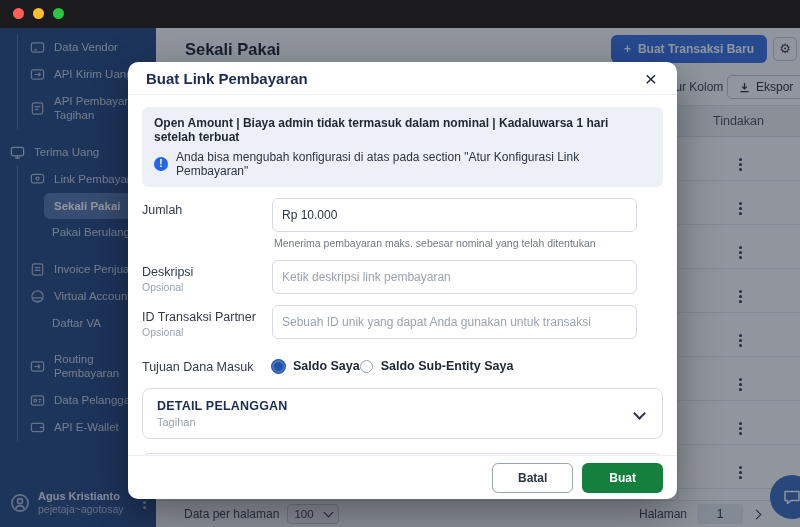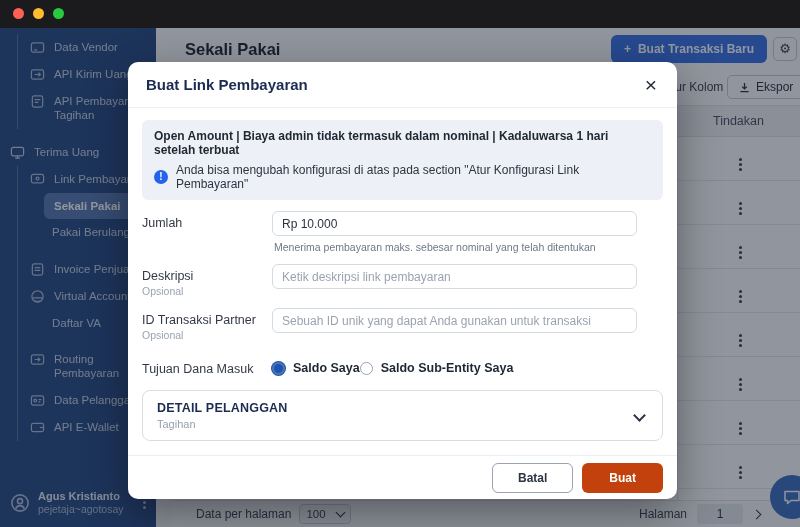--- a/index.html
+++ b/index.html
@@ -11,21 +11,21 @@
   .light { width:11px; height:11px; border-radius:50%; }
   .light.red{ background:#FF5F57; } .light.yellow{ background:#FEBC2E; } .light.green{ background:#28C840; }
 
   
   .app { position:absolute; top:28px; left:0; right:0; bottom:0; display:flex; }
 
   
   .sidebar { width:156px; background:#2A4D86; color:#CBD5E6; display:flex; flex-direction:column; font-size:11.5px; flex:none; }
   .side-nav { flex:1; padding-top:6px; overflow:hidden; }
   .side-group { margin-left:17px; border-left:1px solid rgba(214,222,236,.28); }
-  .side-item { display:flex; align-items:flex-start; gap:9px; padding:6px 4px 6px 12px; line-height:1.25; cursor:pointer; }
+  .side-item { display:flex; align-items:center; gap:9px; padding:6px 4px 6px 12px; line-height:1.25; cursor:pointer; }
   .side-item .lbl { flex:1; }
   .top-item { padding-left:10px; margin-left:0; }
   .deep-item { padding-left:34px; }
   .pill { background:#5A7AB2; color:#FFFFFF; font-weight:bold; border-radius:6px 0 0 6px; margin-left:26px; padding:6px 10px; }
   .sicon { width:15px; height:15px; flex:none; stroke:#AFC0DA; }
   .top-item .sicon { stroke:#C4D2E8; }
   .gap { height:10px; }
   .side-user { padding:8px 10px 12px 10px; display:flex; align-items:center; gap:8px; }
   .side-user .uname { font-size:11px; font-weight:bold; color:#E6ECF5; }
   .side-user .uid { font-size:10.5px; color:#AEBBCF; margin-top:1px; }
@@ -43,69 +43,69 @@
   .btn-ekspor { position:absolute; left:571px; top:5px; height:24px; border:1px solid #C9CED6; border-radius:5px; background:#fff; font-size:12px; color:#2B3442; padding:0 11px; display:flex; align-items:center; gap:6px; cursor:pointer; }
 
   .thead { position:absolute; top:77px; left:0; right:0; height:32px; background:#F3F4F6; border-top:1px solid #E4E6EA; border-bottom:1px solid #E0E2E6; }
   .th-action { position:absolute; left:521px; width:123px; top:0; height:100%; display:flex; align-items:center; justify-content:center; font-size:12.5px; color:#4A5462; }
   .tbody { position:absolute; top:109px; left:0; right:0; bottom:27px; background:#FFFFFF; }
   .trow { height:44px; border-bottom:1px solid #E8EAED; position:relative; }
   .kebab { position:absolute; left:576px; top:14px; width:16px; height:16px; background:none; border:none; cursor:pointer; }
   .kebab i { display:block; width:3px; height:3px; border-radius:50%; background:#3A424E; margin:0 auto; box-shadow:0 5px 0 #3A424E, 0 10px 0 #3A424E; }
   .col-divider { position:absolute; top:77px; bottom:27px; left:521px; width:1px; background:#E4E6EA; }
 
-  .bottombar { position:absolute; left:16px; right:0; bottom:0; height:27px; background:#FAFBFB; border-top:1px solid #E2E4E8; display:flex; align-items:center; font-size:12px; color:#3F4754; }
+  .bottombar { position:absolute; left:4px; right:0; bottom:0; height:27px; background:#FAFBFB; border-top:1px solid #E2E4E8; display:flex; align-items:center; font-size:12px; color:#3F4754; }
   .perpage { display:flex; align-items:center; gap:8px; margin-left:24px; }
   .select-box { min-width:52px; height:20px; border:1px solid #C9CED6; border-radius:4px; background:#F2F3F5; display:flex; align-items:center; justify-content:space-between; padding:0 6px; cursor:pointer; font-size:11.5px; }
   .pager { margin-left:auto; display:flex; align-items:center; gap:10px; margin-right:40px; }
   .page-box { width:46px; height:20px; background:#E8EAED; border-radius:3px; display:flex; align-items:center; justify-content:center; font-size:12px; color:#2B3442; }
   .chev { width:7px; height:7px; border-right:1.5px solid #2B3442; border-bottom:1.5px solid #2B3442; display:inline-block; }
   .chev.down { transform:rotate(45deg); margin-top:-3px; }
   .chev.right { transform:rotate(-45deg); cursor:pointer; }
 
   .chat-fab { position:absolute; right:-14px; bottom:8px; width:44px; height:44px; border-radius:50%; background:#3E6FBF; border:none; display:flex; align-items:center; justify-content:center; cursor:pointer; }
 
   
   .overlay { position:absolute; top:28px; left:0; right:0; bottom:0; background:rgba(15,23,42,0.46); z-index:40; }
 
   
   .modal { position:absolute; left:128px; top:62px; width:549px; height:437px; background:#FFFFFF; border-radius:10px; box-shadow:0 14px 44px rgba(0,0,0,.38); z-index:60; display:flex; flex-direction:column; overflow:hidden; }
-  .modal-header { height:46px; flex:none; display:flex; align-items:center; padding:0 18px; border-bottom:1px solid #EEF0F2; }
+  .modal-header { height:33px; flex:none; display:flex; align-items:center; padding:0 18px; border-bottom:1px solid #EEF0F2; }
   .modal-title { font-size:15px; font-weight:bold; color:#1B2C50; }
   .modal-close { margin-left:auto; background:none; border:none; font-size:21px; line-height:1; color:#1F2733; cursor:pointer; padding:0 2px; }
   .modal-body { flex:1; padding:0 14px; overflow:hidden; }
 
   .banner { margin-top:12px; background:#EDF1F7; border-radius:6px; padding:9px 12px; }
   .banner-bold { font-size:12px; font-weight:bold; color:#1F2733; }
   .banner-info { margin-top:6px; display:flex; align-items:center; gap:8px; font-size:12px; color:#2B3442; }
   .info-icon { width:14px; height:14px; flex:none; border-radius:50%; background:#2563EB; color:#fff; font-size:10px; font-weight:bold; text-align:center; line-height:14px; }
 
   .frow { display:grid; grid-template-columns:130px 1fr; margin-top:11px; padding-right:26px; }
   .flabel { font-size:12.5px; color:#333A46; padding-top:5px; }
   .fopt { font-size:10.5px; color:#9AA3B0; margin-top:2px; }
-  .finput { width:100%; height:25px; border:1px solid #D5DAE1; border-radius:6px; font-size:12px; color:#2A3342; padding:0 9px; font-family:"Liberation Sans", sans-serif; background:#fff; }
+  .finput { width:100%; height:34px; border:1px solid #D5DAE1; border-radius:6px; font-size:12px; color:#2A3342; padding:0 9px; font-family:"Liberation Sans", sans-serif; background:#fff; }
   .finput::placeholder { color:#9AA3B0; }
   .fhelper { font-size:10.5px; color:#6F7885; margin-top:5px; margin-left:2px; }
 
   .radio-row { margin-top:16px; }
   .radio-group { display:flex; align-items:center; padding-top:3px; }
   .radio-opt { display:flex; align-items:center; gap:8px; cursor:pointer; }
   .radio-opt .rlbl { font-size:12.5px; font-weight:bold; color:#1F2733; }
   .rdot { width:13px; height:13px; border-radius:50%; flex:none; }
   .rdot.sel { background:#1F55A8; box-shadow:0 0 0 1px #1F55A8; border:2px solid #4a74bd; }
   .rdot.unsel { background:#fff; border:1.5px solid #9AA3B0; }
 
   .card { margin-top:14px; border:1px solid #D9DDE3; border-radius:8px; padding:10px 14px; display:flex; align-items:center; cursor:pointer; }
   .card-title { font-size:12.5px; font-weight:bold; color:#1B2C50; letter-spacing:.2px; }
   .card-sub { font-size:11px; color:#98A1AD; margin-top:3px; }
   .card-chev { margin-left:auto; width:9px; height:9px; border-right:2px solid #2B3442; border-bottom:2px solid #2B3442; transform:rotate(45deg); flex:none; margin-right:4px; }
 
   .modal-footer { flex:none; height:44px; border-top:1px solid #ECEEF1; display:flex; align-items:center; justify-content:flex-end; gap:9px; padding:0 14px; }
   .btn-cancel { background:#fff; border:1px solid #9AA3B0; border-radius:6px; font-size:12px; font-weight:bold; color:#2B3442; padding:7px 25px; cursor:pointer;margin-left:36px; }
-  .btn-submit { background:#c2410c; border:none; border-radius:6px; font-size:12px; font-weight:bold; color:#fff; padding:8px 27px; cursor:pointer; }
+  .btn-submit { background:#15803d; border:none; border-radius:6px; font-size:12px; font-weight:bold; color:#fff; padding:8px 27px; cursor:pointer; }
 </style>
 </head>
 <body>
 
 <div class="titlebar">
   <div class="lights">
     <span class="light red"></span>
     <span class="light yellow"></span>
     <span class="light green"></span>
   </div>

